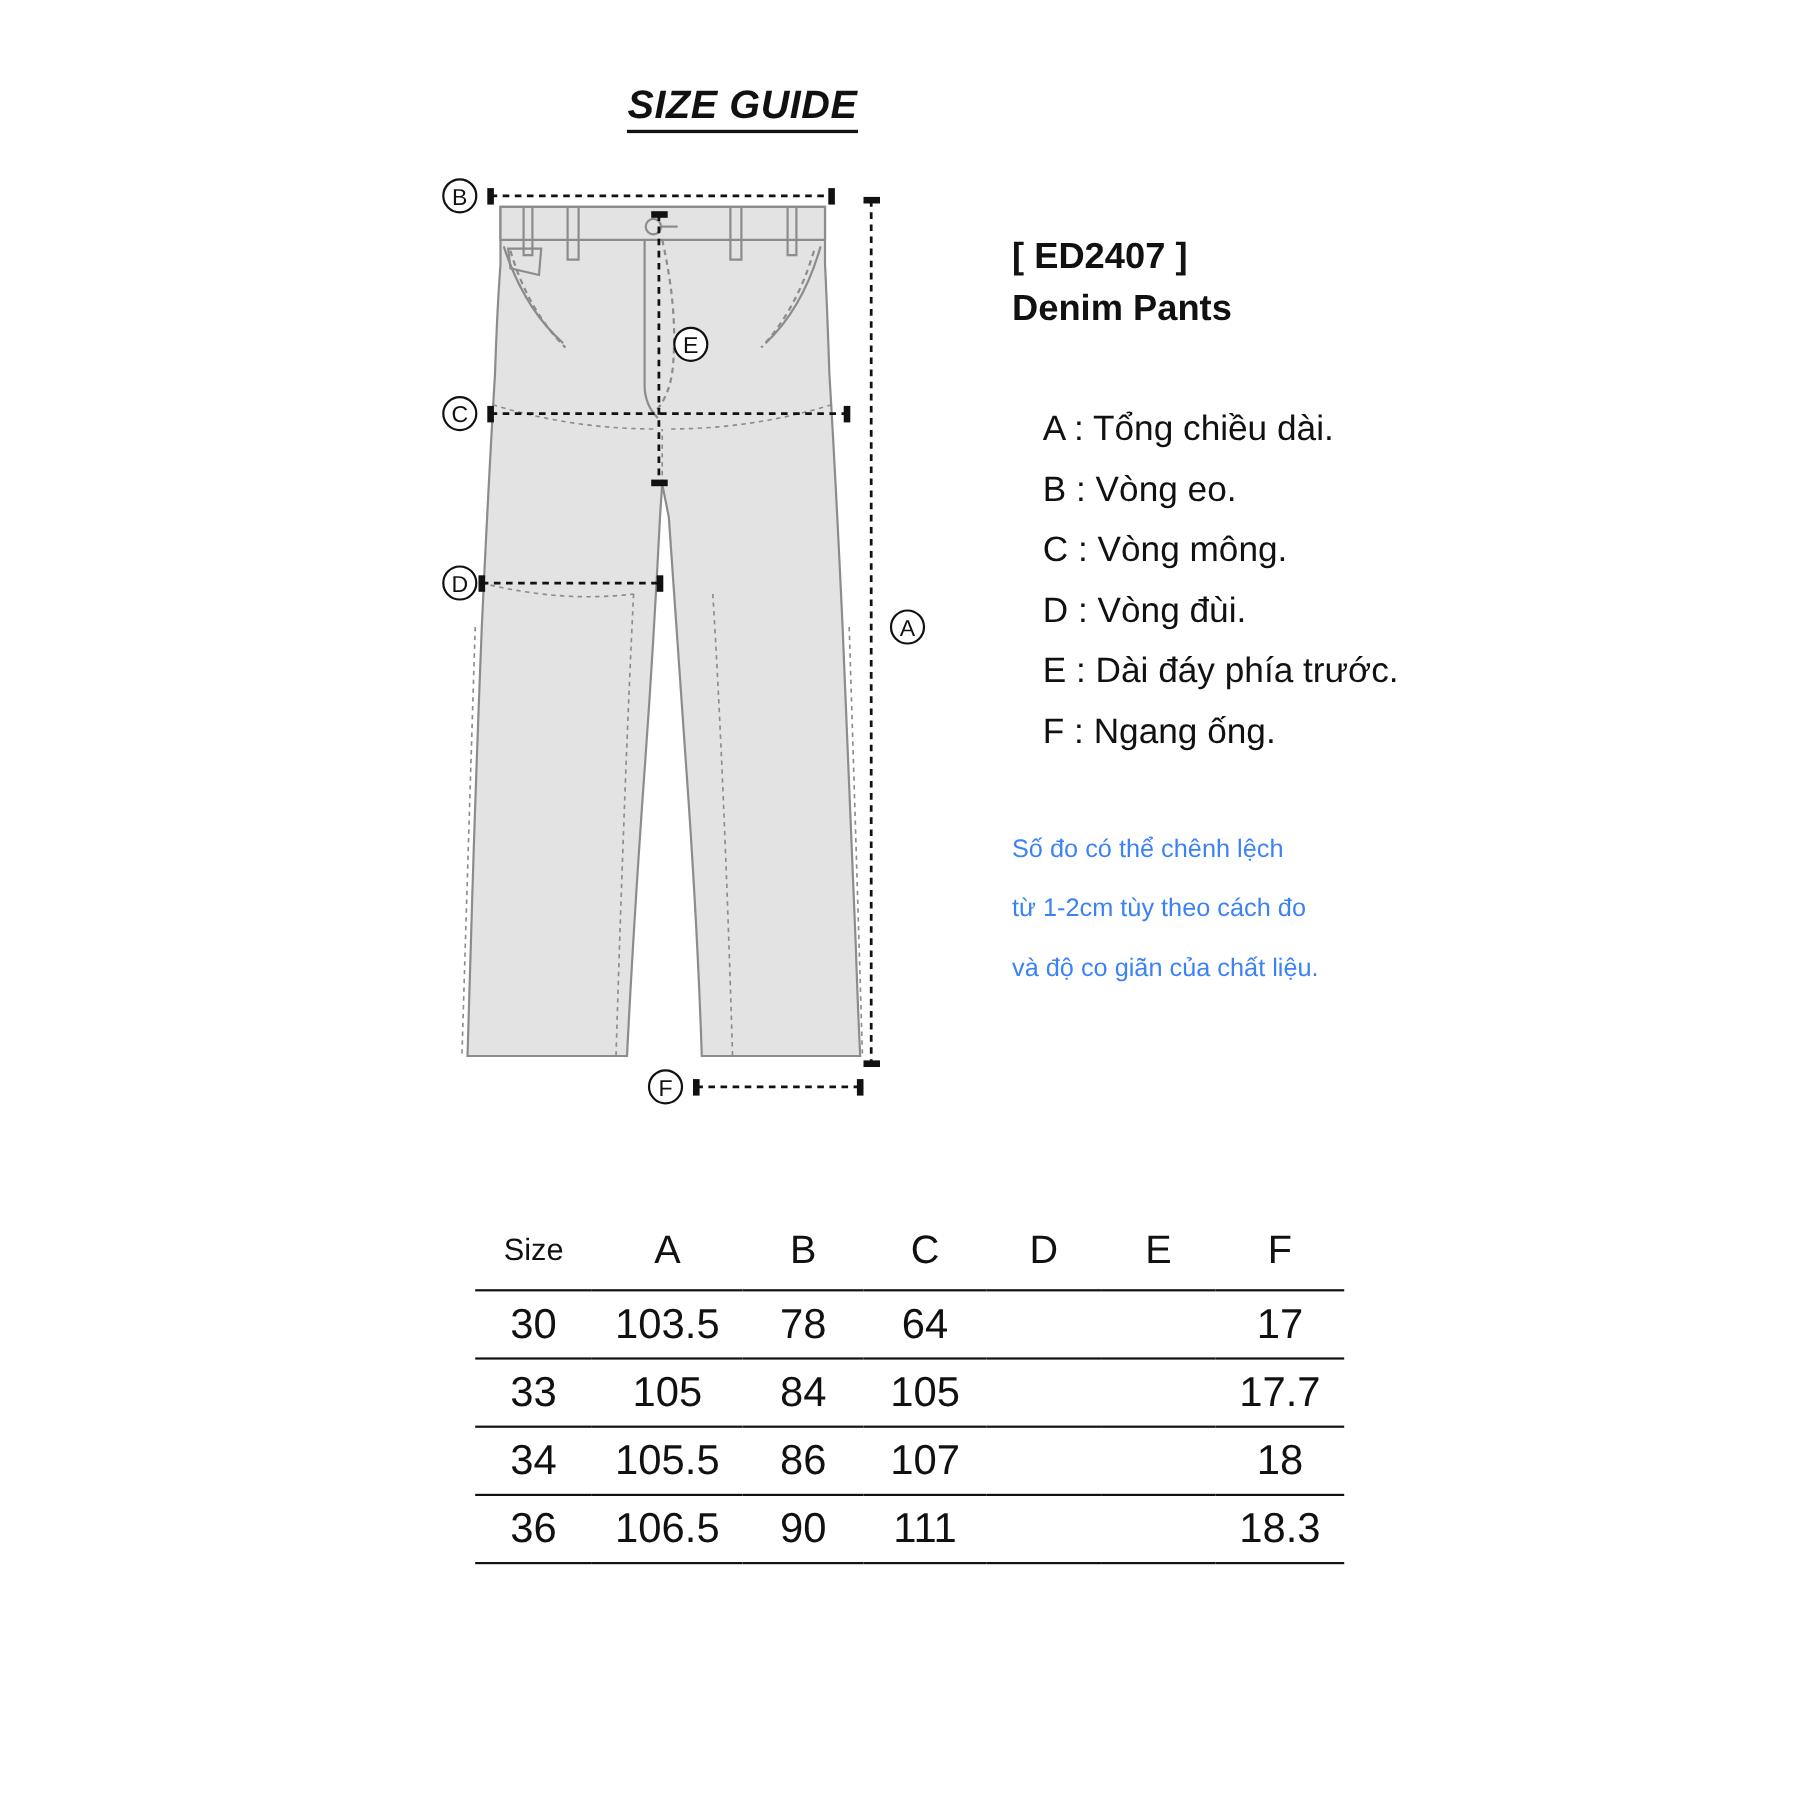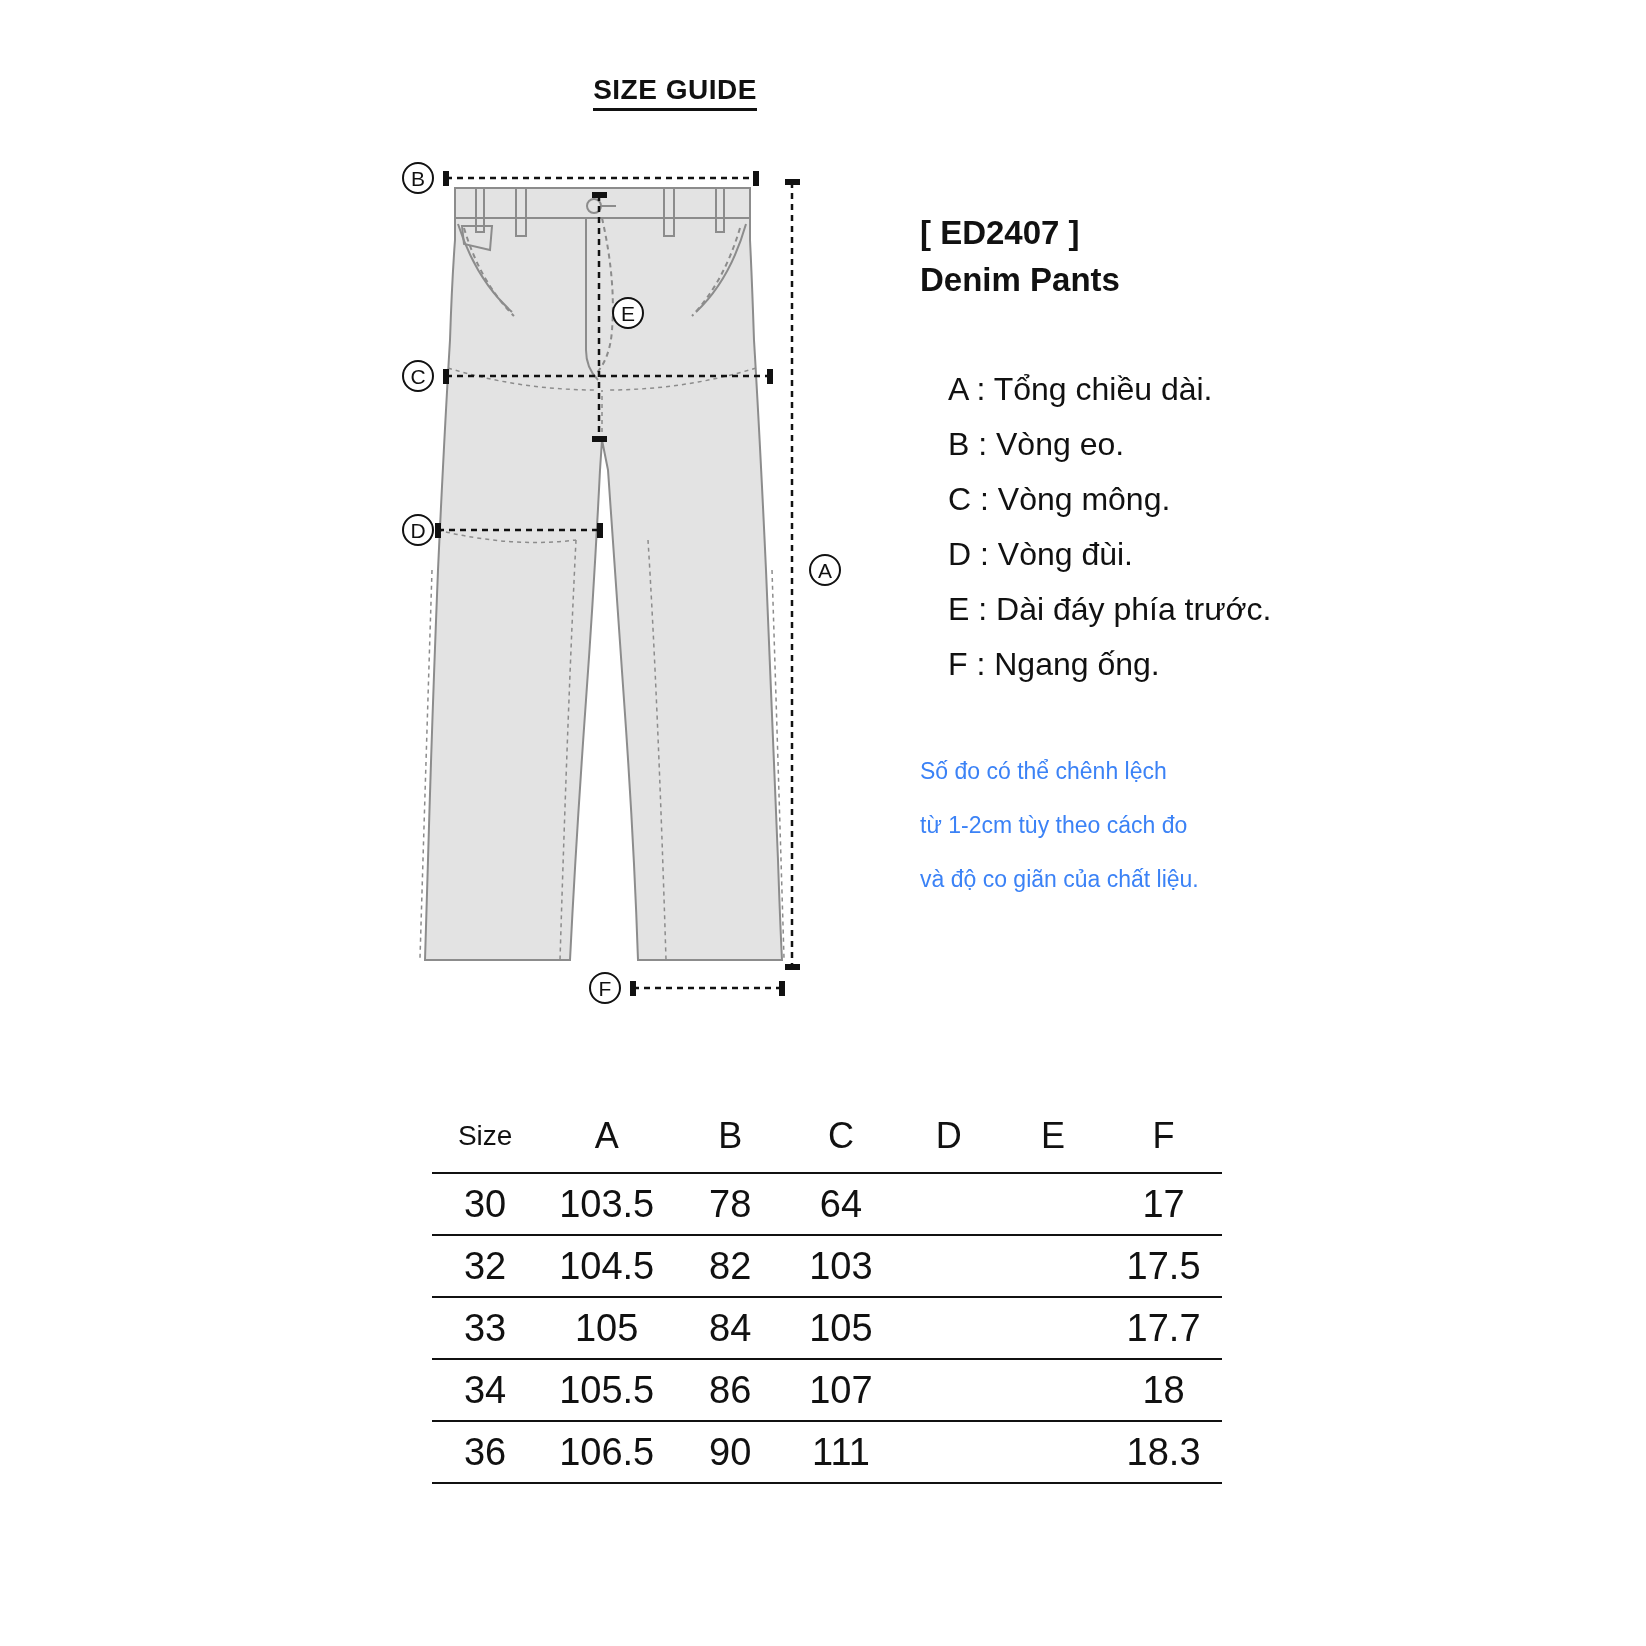--- a/index.html
+++ b/index.html
@@ -16,24 +16,25 @@
     overflow: hidden;
   }
 
   
   .page-title {
     position: absolute;
     left: 0;
     top: 74px;
     width: 1350px;
     text-align: center;
-    font-size: 28px;
+    font-size: 36px;
     font-weight: bold;
     letter-spacing: 0.5px;
     color: #111;
+    font-style: italic;
   }
   .page-title span {
     border-bottom: 3px solid #111;
     padding-bottom: 3px;
   }
 
   
   .diagram {
     position: absolute;
     left: 380px;
@@ -270,29 +271,20 @@
     <tr>
       <td>30</td>
       <td>103.5</td>
       <td>78</td>
       <td>64</td>
       <td></td>
       <td></td>
       <td>17</td>
     </tr>
     <tr>
-      <td>32</td>
-      <td>104.5</td>
-      <td>82</td>
-      <td>103</td>
-      <td></td>
-      <td></td>
-      <td>17.5</td>
-    </tr>
-    <tr>
       <td>33</td>
       <td>105</td>
       <td>84</td>
       <td>105</td>
       <td></td>
       <td></td>
       <td>17.7</td>
     </tr>
     <tr>
       <td>34</td>

